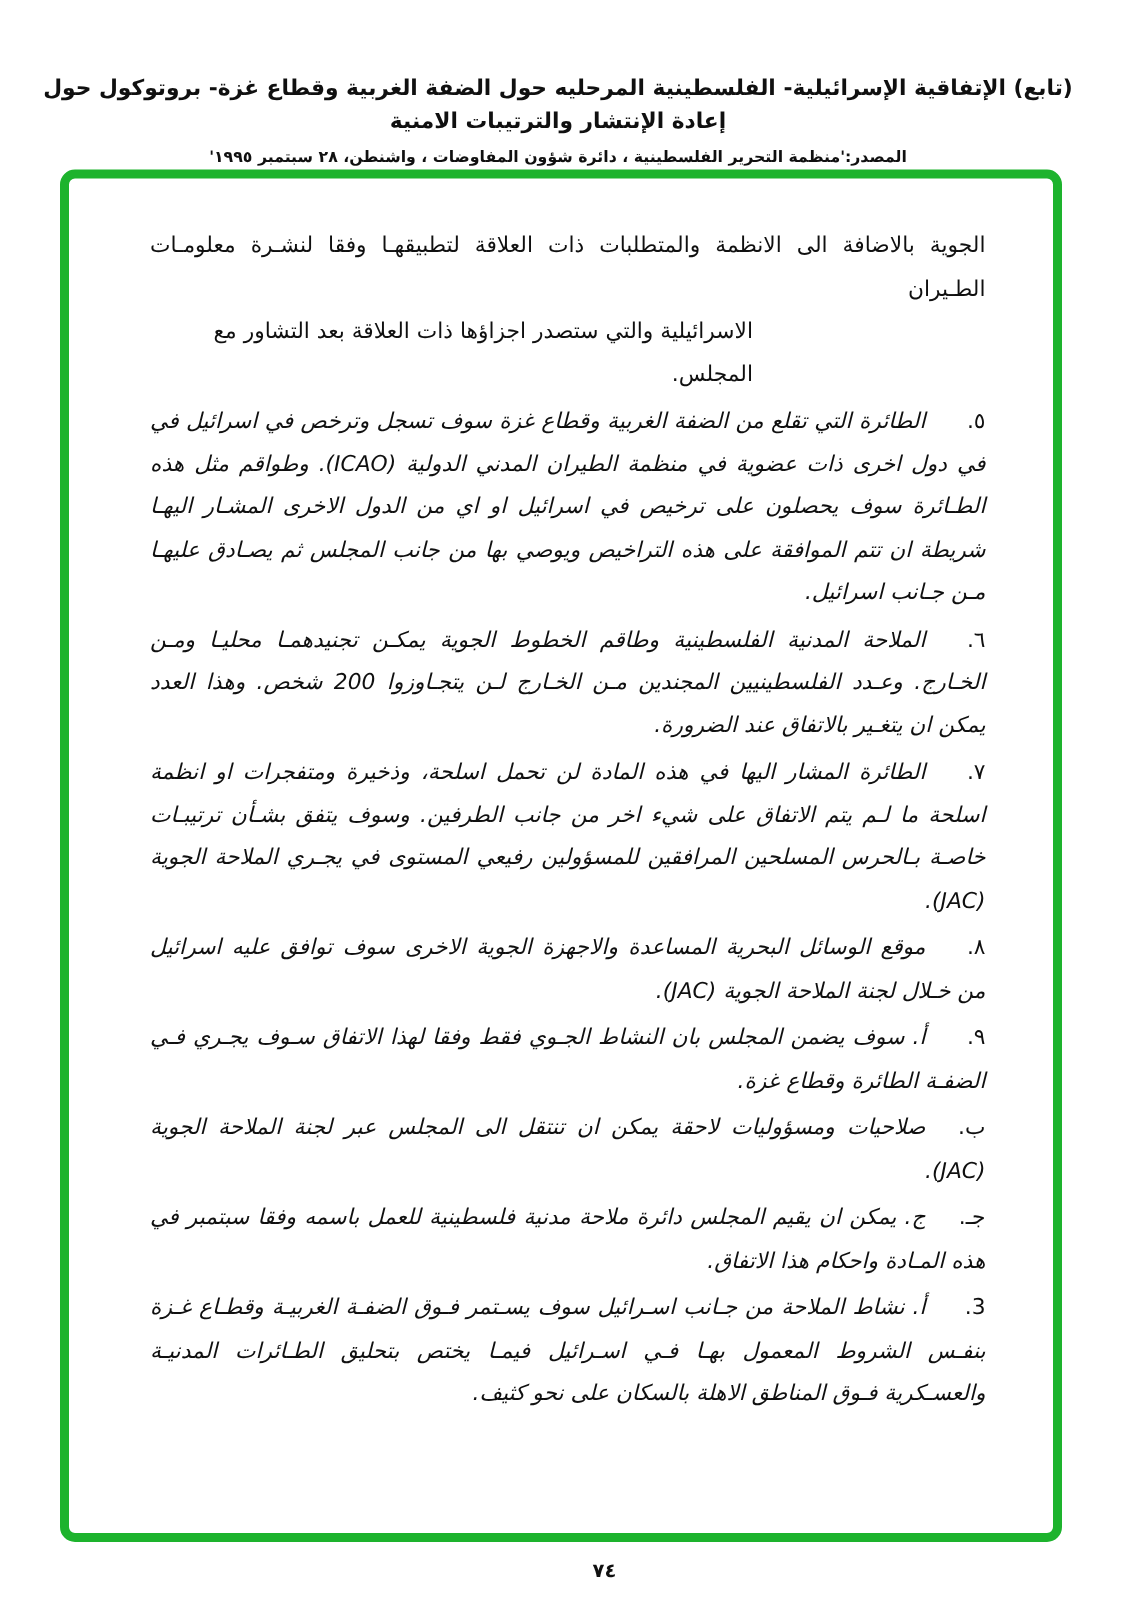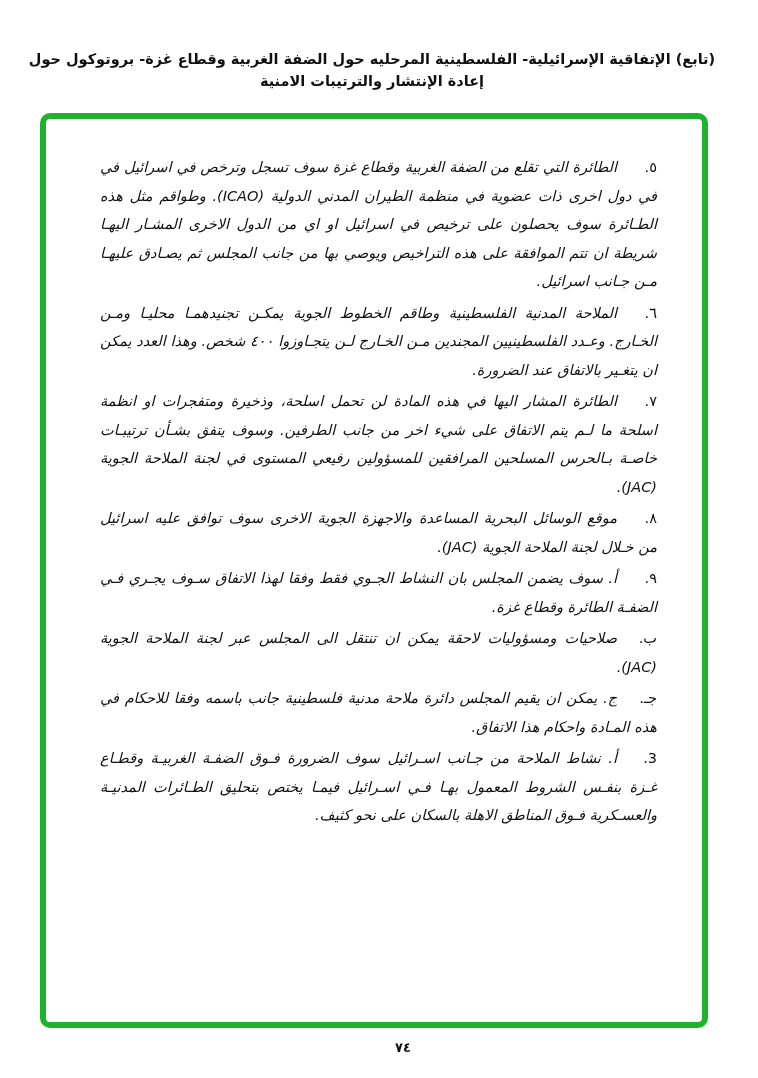--- a/index.html
+++ b/index.html
@@ -87,62 +87,67 @@
     font-weight: bold;
     direction: rtl;
     margin-left: 48px;
   }
 </style>
 </head>
 <body>
 
 <div class="page-header">
   <div class="title">(تابع) الإتفاقية الإسرائيلية- الفلسطينية المرحليه حول الضفة الغربية وقطاع غزة- بروتوكول حول إعادة الإنتشار والترتيبات الامنية</div>
+  <div class="source">المصدر:'منظمة التحرير الفلسطينية ، دائرة شؤون المفاوضات ، واشنطن، ٢٨ سبتمبر ١٩٩٥'</div>
 </div>
 
 <div class="green-box"></div>
 
 <div class="content">
 
+  <div class="intro">
+    <div class="line1">الجوية بالاضافة الى الانظمة والمتطلبات ذات العلاقة لتطبيقهـا وفقا لنشـرة معلومـات الطـيران</div>
+    <div class="line2">الاسرائيلية والتي ستصدر اجزاؤها ذات العلاقة بعد التشاور مع المجلس.</div>
+  </div>
 
   <div class="item">
     <span class="marker">٥.</span>
     <div class="text">الطائرة التي تقلع من الضفة الغربية وقطاع غزة سوف تسجل  وترخص في اسرائيل في في دول اخرى ذات عضوية في منظمة الطيران المدني الدولية (ICAO). وطواقم مثل هذه الطـائرة سوف يحصلون على ترخيص في اسرائيل او اي من الدول  الاخرى المشـار اليهـا شريطة ان تتم الموافقة على هذه التراخيص ويوصي بها من جانب المجلس  ثم يصـادق عليهـا مـن جـانب اسرائيل.</div>
   </div>
 
   <div class="item">
     <span class="marker">٦.</span>
-    <div class="text">الملاحة المدنية الفلسطينية وطاقم الخطوط الجوية يمكـن تجنيدهمـا محليـا ومـن الخـارج. وعـدد الفلسطينيين المجندين مـن الخـارج لـن يتجـاوزوا ٤٠٠ شخص. وهذا العدد يمكن ان يتغـير بالاتفاق عند الضرورة.</div>
+    <div class="text">الملاحة المدنية الفلسطينية وطاقم الخطوط الجوية يمكـن تجنيدهمـا محليـا ومـن الخـارج. وعـدد الفلسطينيين المجندين مـن الخـارج لـن يتجـاوزوا 200 شخص. وهذا العدد يمكن ان يتغـير بالاتفاق عند الضرورة.</div>
   </div>
 
   <div class="item">
     <span class="marker">٧.</span>
-    <div class="text">الطائرة المشار اليها في هذه المادة لن تحمل اسلحة، وذخيرة ومتفجرات او انظمة اسلحة ما  لـم يتم الاتفاق على شيء اخر من جانب الطرفين.  وسوف يتفق بشـأن ترتيبـات خاصـة بـالحرس المسلحين المرافقين للمسؤولين رفيعي المستوى في لجنة الملاحة الجوية (JAC).</div>
+    <div class="text">الطائرة المشار اليها في هذه المادة لن تحمل اسلحة، وذخيرة ومتفجرات او انظمة اسلحة ما  لـم يتم الاتفاق على شيء اخر من جانب الطرفين.  وسوف يتفق بشـأن ترتيبـات خاصـة بـالحرس المسلحين المرافقين للمسؤولين رفيعي المستوى في يجـري الملاحة الجوية (JAC).</div>
   </div>
 
   <div class="item">
     <span class="marker">٨.</span>
     <div class="text">موقع الوسائل البحرية المساعدة والاجهزة الجوية الاخرى سوف توافق عليه اسرائيل من خـلال لجنة الملاحة الجوية (JAC).</div>
   </div>
 
   <div class="item">
     <span class="marker">٩.</span>
     <div class="text">أ. سوف يضمن المجلس بان النشاط الجـوي فقط وفقا لهذا الاتفاق سـوف يجـري فـي الضفـة الطائرة وقطاع غزة.</div>
   </div>
 
   <div class="item">
     <span class="marker">ب.</span>
     <div class="text">صلاحيات ومسؤوليات لاحقة يمكن ان تنتقل الى المجلس عبر لجنة الملاحة الجوية (JAC).</div>
   </div>
 
   <div class="item">
     <span class="marker">جـ.</span>
-    <div class="text">ج. يمكن ان يقيم المجلس دائرة ملاحة مدنية فلسطينية جانب باسمه وفقا للاحكام في هذه  المـادة واحكام هذا الاتفاق.</div>
+    <div class="text">ج. يمكن ان يقيم المجلس دائرة ملاحة مدنية فلسطينية للعمل باسمه وفقا سبتمبر في هذه  المـادة واحكام هذا الاتفاق.</div>
   </div>
 
   <div class="item">
     <span class="marker">3.</span>
-    <div class="text">أ. نشاط الملاحة  من جـانب اسـرائيل سوف الضرورة فـوق الضفـة الغربيـة وقطـاع غـزة بنفـس الشروط المعمول بهـا فـي اسـرائيل فيمـا يختص بتحليق الطـائرات المدنيـة والعسـكرية فـوق المناطق الاهلة بالسكان على نحو كثيف.</div>
+    <div class="text">أ. نشاط الملاحة  من جـانب اسـرائيل سوف يسـتمر فـوق الضفـة الغربيـة وقطـاع غـزة بنفـس الشروط المعمول بهـا فـي اسـرائيل فيمـا يختص بتحليق الطـائرات المدنيـة والعسـكرية فـوق المناطق الاهلة بالسكان على نحو كثيف.</div>
   </div>
 
 </div>
 
 <div class="page-number">٧٤</div>
 
 </body></html>

